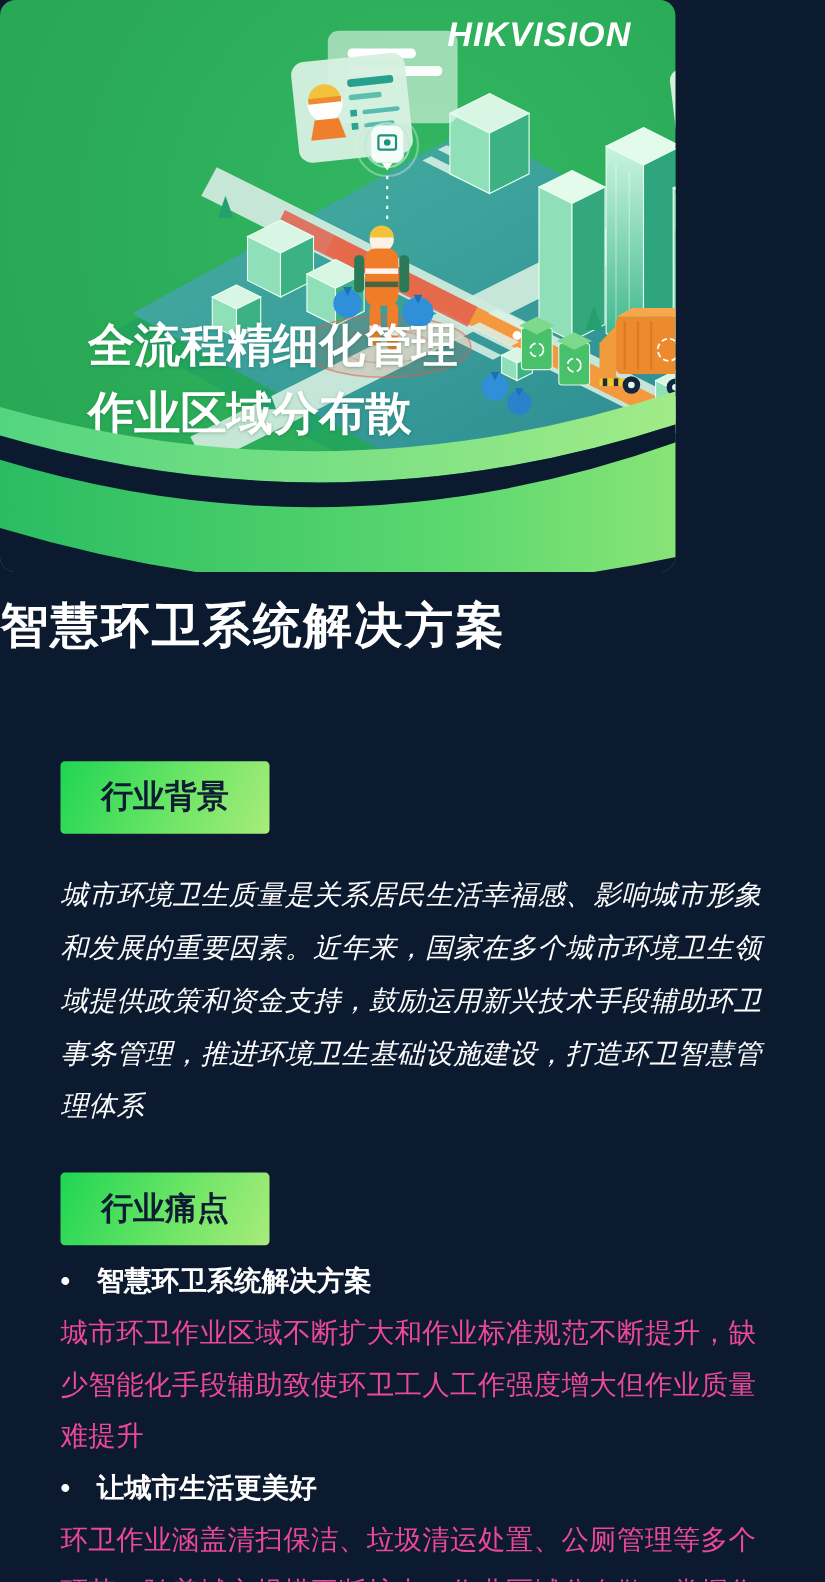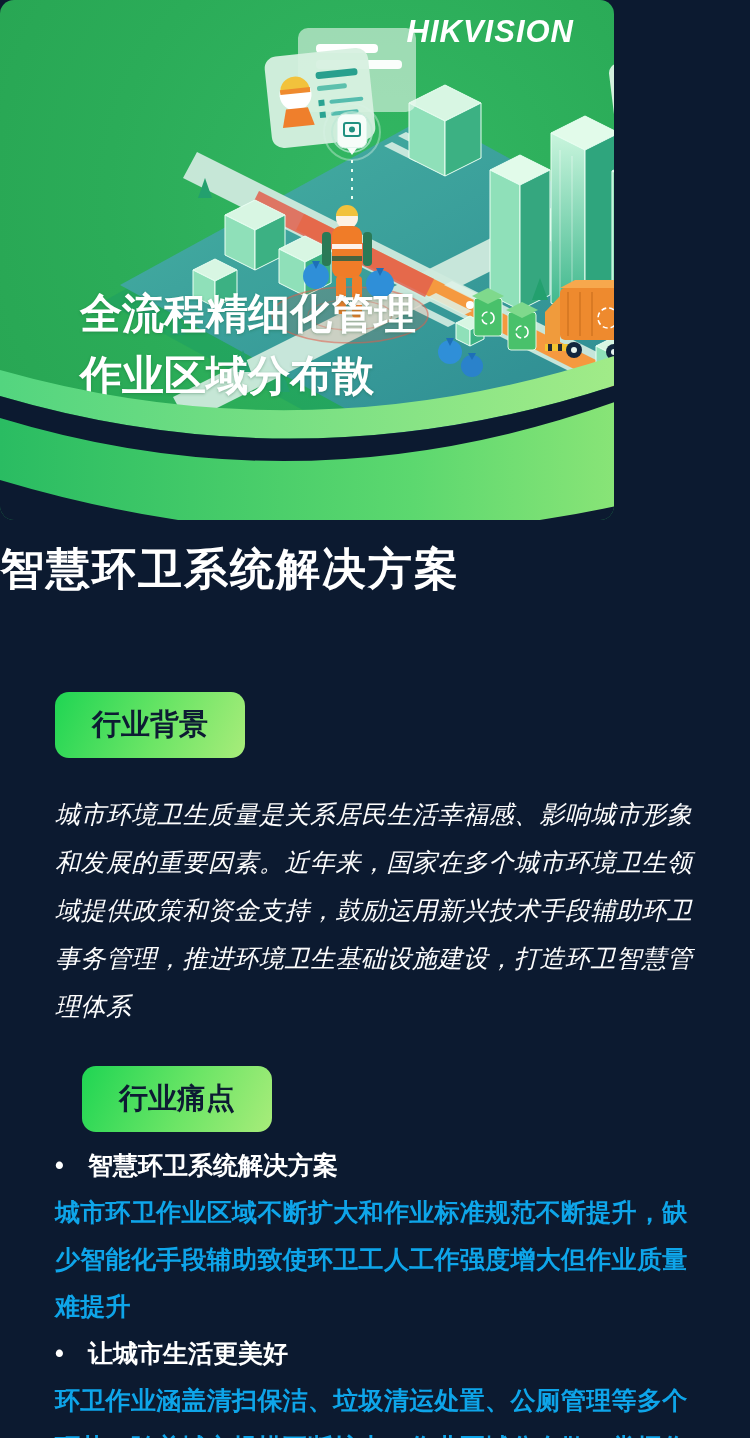--- a/index.html
+++ b/index.html
@@ -27,40 +27,40 @@
     text-shadow:0 1px 3px rgba(20,90,50,.35);
   }
   .curves { position:absolute; left:0; bottom:0; display:block; }
   .page-title {
     margin-top:20px; text-align:left;
     font-size:44px; font-weight:bold; letter-spacing:2px; color:#ffffff;
   }
   .content { padding:0 55px; }
   .badge {
     display:inline-block; margin-top:0;
-    padding:13px 37px; border-radius:14px;
+    padding:13px 37px; border-radius:4px;
     font-size:29px; font-weight:bold; color:#0d1b33;
     background:linear-gradient(115deg,#1fd553 0%,#6ce566 55%,#a8ec7a 100%);
   }
   .badge-wrap-1 { margin-top:93px; }
-  .badge-wrap-2 { margin-top:36px;margin-left:27px; }
+  .badge-wrap-2 { margin-top:36px; }
   .para {
     margin-top:32px;
     font-size:25px; line-height:48px; color:#fdfdfd;
     letter-spacing:0.5px;
     font-style:italic;
   }
   .pain-list { margin-top:10px; }
   .pain-item .pain-title-row {
     display:flex; align-items:baseline;
     font-size:25px; font-weight:bold; line-height:47px; color:#ffffff;
   }
   .pain-item .dot { width:33px; font-weight:bold; font-size:25px; }
   .pain-item .pain-desc {
-    font-size:25px; line-height:47px; color:#0ea5e9; letter-spacing:0.3px;font-weight:bold;
+    font-size:25px; line-height:47px; color:#ec4899; letter-spacing:0.3px;
   }
 </style>
 </head>
 <body>
 
 <div class="hero">
   <svg class="city" width="750" height="520" viewBox="0 0 750 520">
     <defs>
       <linearGradient id="gGround" x1="0" y1="0" x2="1" y2="1">
         <stop offset="0" stop-color="#3dae9e"></stop>

